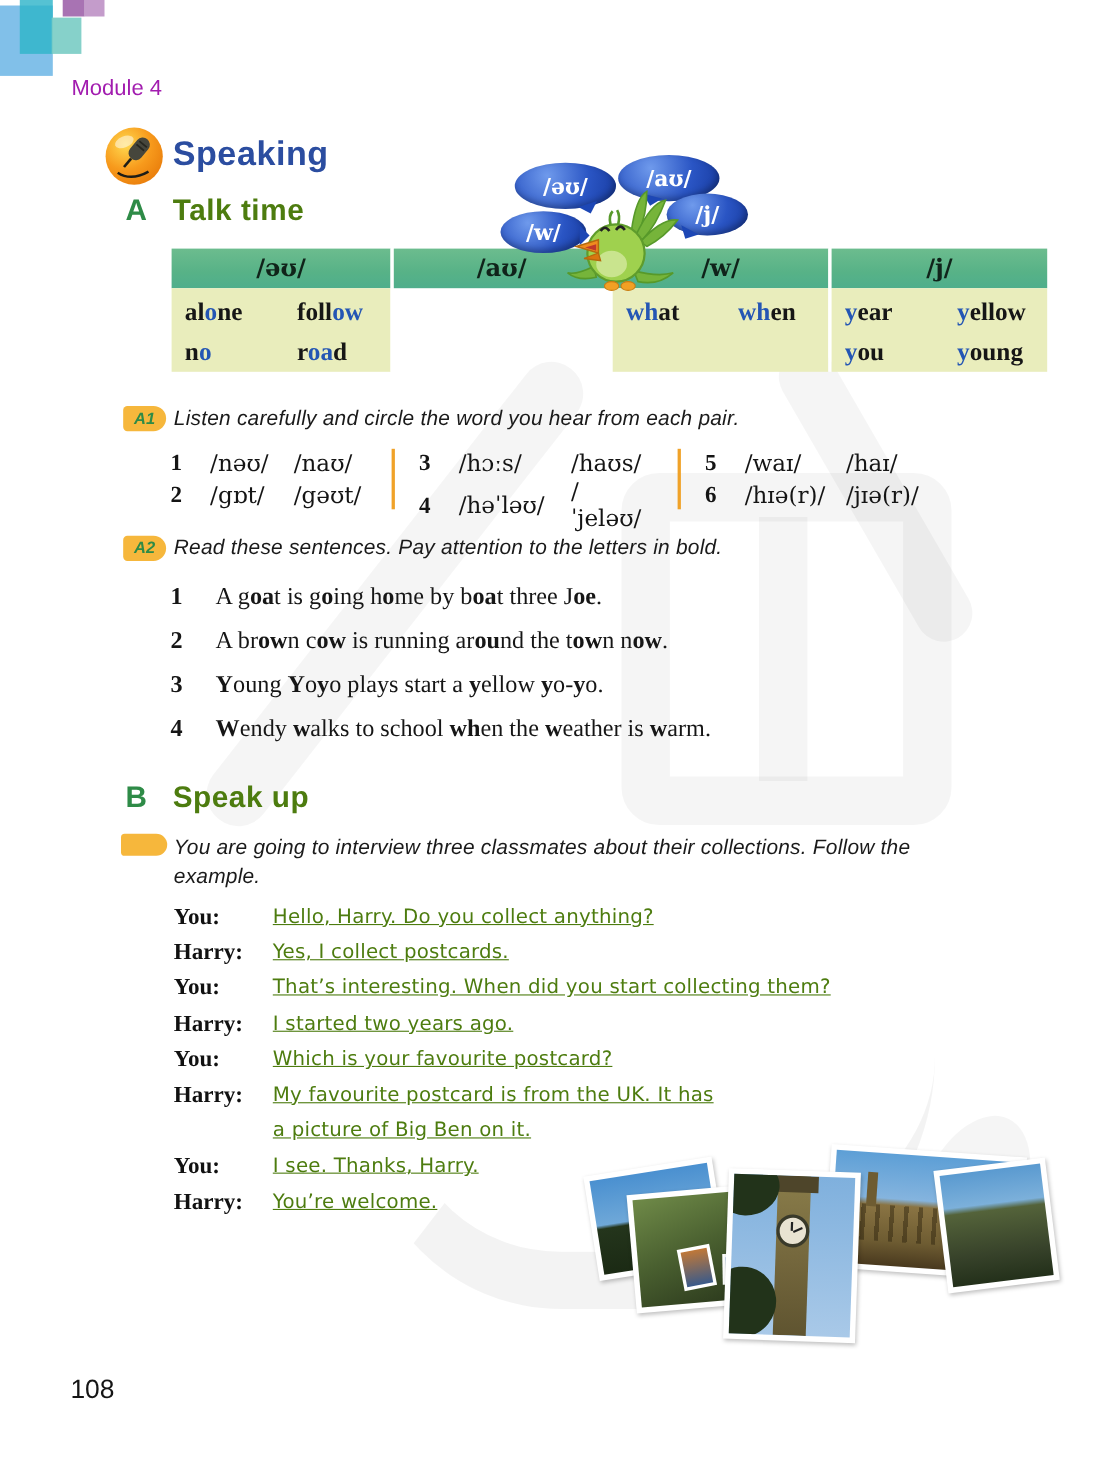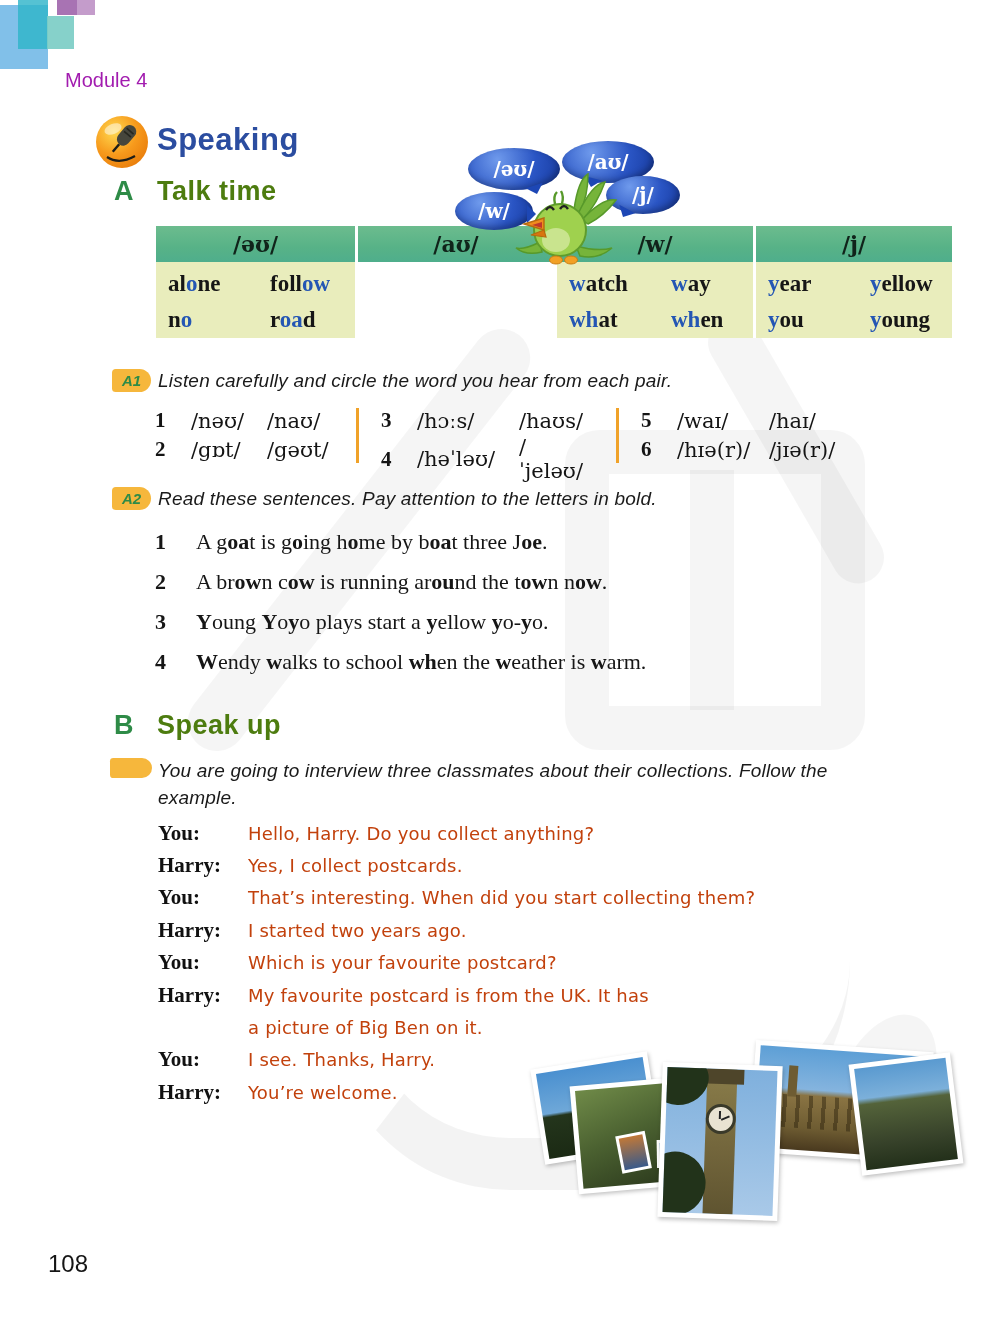--- a/index.html
+++ b/index.html
@@ -103,22 +103,22 @@
   .sentence { display:flex; height:40px; align-items:center;
               font-family:"Liberation Serif", serif; font-size:22px; color:#161616; }
   .snum { width:41px; font-weight:bold; }
   .stext span.bd { font-weight:bold; }
 
   
   .dialogue { left:158px; top:817px; z-index:1; }
   .dline { display:flex; height:32.4px; align-items:center; }
   .dspeaker { width:90px; font-family:"Liberation Serif", serif; font-weight:bold;
               font-size:21px; color:#111; }
-  .dtext { font-family:"DejaVu Sans", sans-serif; font-size:18px; color:#c2410c;
-           letter-spacing:0.2px; font-weight:500; }
+  .dtext { font-family:"DejaVu Sans", sans-serif; font-size:18px; color:#4d7c0f;
+           letter-spacing:0.2px; font-weight:500;text-decoration:underline; }
 
   
   .postcards { left:530px; top:1040px; width:440px; height:210px; z-index:3; }
   .card { position:absolute; background:#fff; padding:5px;
           box-shadow:1px 2px 4px rgba(0,0,0,.25); }
   .card .img { position:relative; width:100%; height:100%; overflow:hidden; }
   .c1 { left:7px; top:20px; width:118px; height:96px; transform:rotate(-9deg); z-index:1; }
   .c1 .img { background:linear-gradient(180deg,#4a90d0 0%,#6fa8d8 48%,#24351c 52%,#1b2a14 100%); }
   .c2 { left:44px; top:40px; width:146px; height:108px; transform:rotate(-5deg); z-index:2; }
   .c2 .img { background:linear-gradient(160deg,#6f8a48 0%,#4a6030 45%,#243018 100%); }
@@ -143,21 +143,21 @@
   .leafB { left:-18%; top:58%; width:56%; height:44%; transform:rotate(15deg); }
   .c4 { left:222px; top:6px; width:178px; height:112px; transform:rotate(4deg); z-index:2; }
   .c4 .img { background:linear-gradient(180deg,#5d9fd6 0%,#85b4de 40%,#8a7443 46%,#6e5c32 78%,#49391e 100%); }
   .spire { position:absolute; width:9px; background:#6e5c32; top:18%; height:30%; }
   .sp1 { left:18%; } .sp2 { left:58%; } .sp3 { left:80%; }
   .win { position:absolute; left:0; top:46%; width:100%; height:32%;
          background:repeating-linear-gradient(90deg, rgba(40,30,10,.45) 0 4px, transparent 4px 13px); }
   .c5 { left:325px; top:18px; width:102px; height:112px; transform:rotate(-7deg); z-index:3; }
   .c5 .img { background:linear-gradient(180deg,#5a9ad0 0%,#7cb0da 30%,#54633a 36%,#37422a 75%,#23301a 100%); }
 
-  .page-number { left:48px; top:1250px; font-size:24px; color:#151515; z-index:2; }
+  .page-number { left:64px; top:1250px; font-size:24px; color:#151515; z-index:2; }
 </style>
 </head>
 <body>
 
 <div class="wm wm-frame"></div>
 <div class="wm wm-bar-v"></div>
 <div class="wm wm-diag1"></div>
 <div class="wm wm-diag2"></div>
 <div class="wm-swoosh abs"></div>
 <div class="wm wm-dot"></div>
@@ -209,24 +209,20 @@
         </div>
       </div>
     </div>
     <div class="ptcol">
       <div class="pthead">/aʊ/</div>
     </div>
     <div class="ptcol">
       <div class="pthead">/w/</div>
       <div class="ptbody">
         <div class="ptrow">
-          <span class="ptword"><span class="hl">w</span><span>atch</span></span>
-          <span class="ptword"><span class="hl">w</span><span>ay</span></span>
-        </div>
-        <div class="ptrow">
           <span class="ptword"><span class="hl">wh</span><span>at</span></span>
           <span class="ptword"><span class="hl">wh</span><span>en</span></span>
         </div>
       </div>
     </div>
     <div class="ptcol">
       <div class="pthead">/j/</div>
       <div class="ptbody">
         <div class="ptrow">
           <span class="ptword"><span class="hl">y</span><span>ear</span></span>

